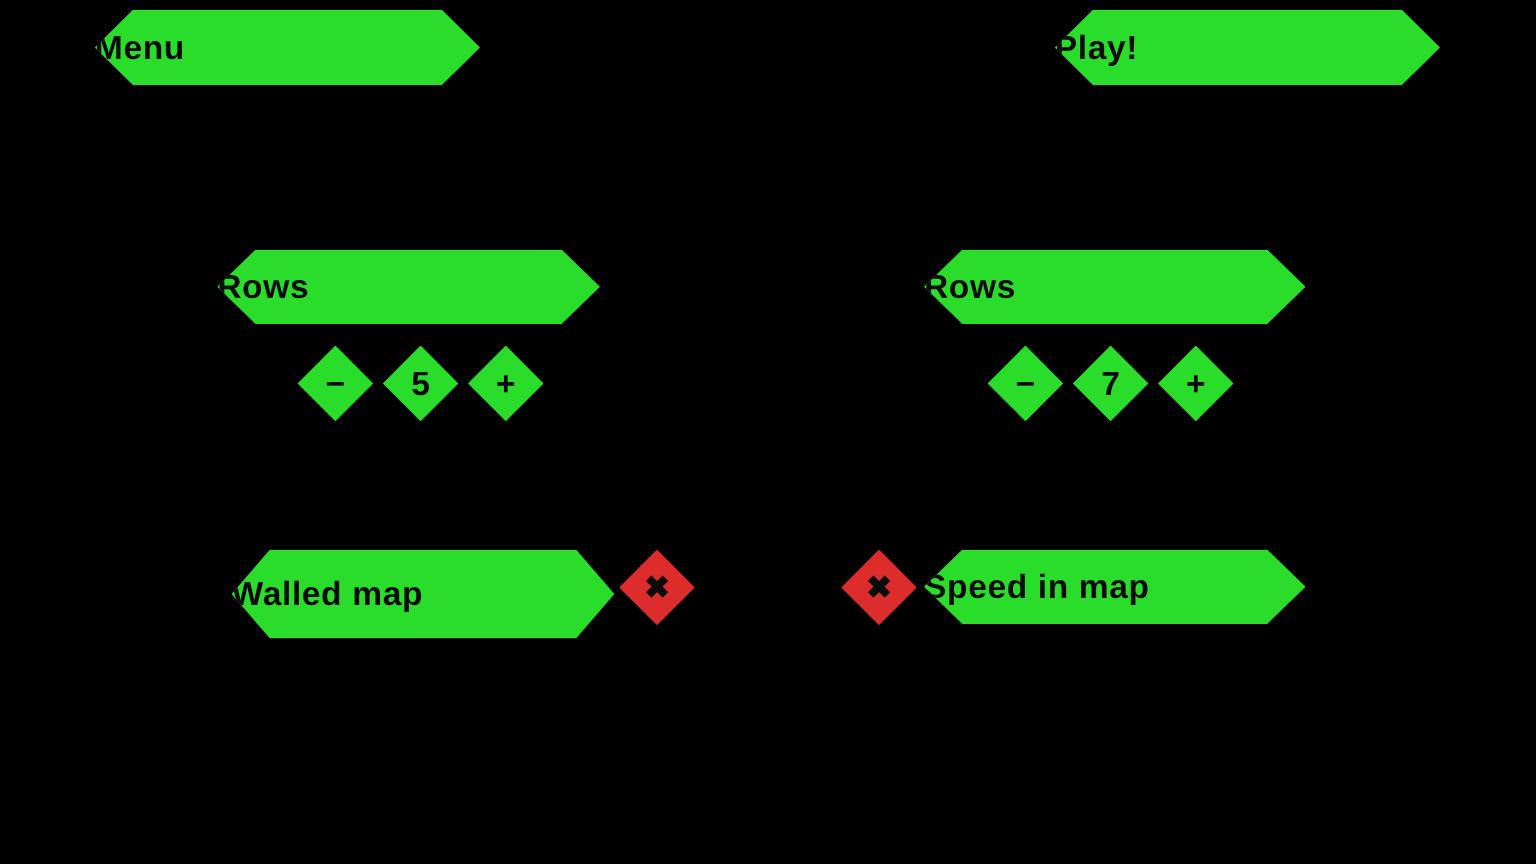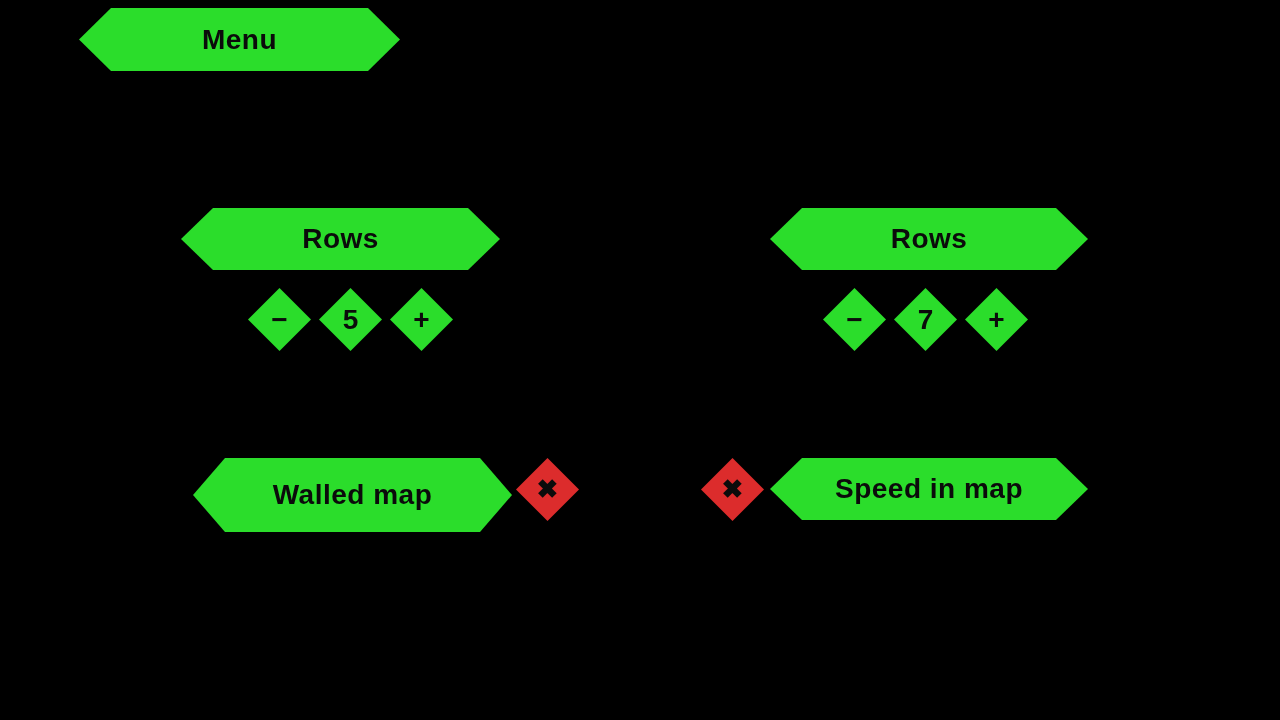--- a/index.html
+++ b/index.html
@@ -18,21 +18,21 @@
     font-family: "Liberation Sans", sans-serif;
     font-weight: 700;
     color: var(--text);
   }
   .hex {
     position: absolute;
     background: var(--accent-green);
     clip-path: polygon(32px 0, calc(100% - 32px) 0, 100% 50%, calc(100% - 32px) 100%, 32px 100%, 0 50%);
     display: flex;
     align-items: center;
-    justify-content: center;
+    justify-content: flex-start;
     font-size: 28px;
     letter-spacing: 0.5px;
   }
   .diamond {
     position: absolute;
     width: 63px;
     height: 63px;
     background: var(--accent-green);
     clip-path: polygon(50% 0, 100% 50%, 50% 100%, 0 50%);
     display: flex;
@@ -65,20 +65,23 @@
 </style>
 </head>
 <body>
 
 <div class="stage" data-interactable="false">
 
   <div class="hex" id="menu-button" data-interactable="true">
     <span data-interactable="false">Menu</span>
   </div>
 
+  <div class="hex" id="play-button" data-interactable="true">
+    <span data-interactable="false">Play!</span>
+  </div>
 
   <div class="hex" id="rows-label" data-interactable="false">
     <span data-interactable="false">Rows</span>
   </div>
 
   <div class="diamond" id="rows-minus" data-interactable="true">
     <span data-interactable="false">−</span>
   </div>
   <div class="diamond" id="rows-value" data-interactable="false">
     <span data-interactable="false">5</span>

